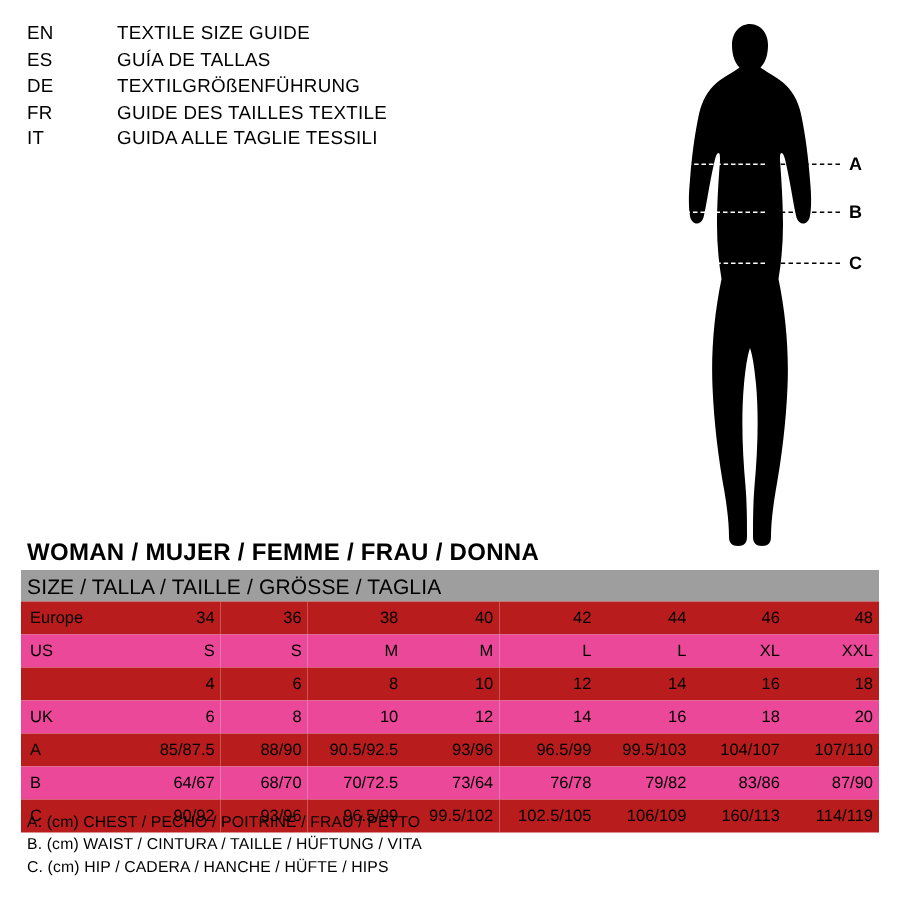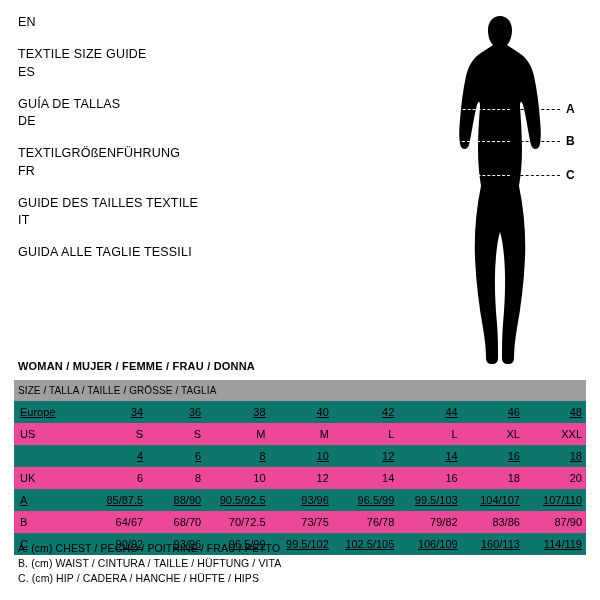--- a/index.html
+++ b/index.html
@@ -23,32 +23,32 @@
 
   
   .title-block {
     position: absolute;
     left: 18px;
     top: 14px;
     width: 330px;
   }
   .title-row {
     display: flex;
-    align-items: flex-start;
+    align-items: flex-end;
     font-size: 12.5px;
     line-height: 17.5px;
     letter-spacing: 0.2px;
-    flex-direction: column;
   }
   .title-lang {
     width: 32px;
     flex: 0 0 32px;
   }
   .title-text {
     flex: 1 1 auto;
+    margin-left: 28px;
   }
 
   
   .figure-wrap {
     position: absolute;
     left: 400px;
     top: 10px;
     width: 190px;
     height: 360px;
   }
@@ -70,21 +70,21 @@
     font-size: 12px;
     font-weight: bold;
     color: #000000;
   }
 
   
   .woman-heading {
     position: absolute;
     left: 18px;
     top: 360px;
-    font-size: 11px;
+    font-size: 16px;
     font-weight: bold;
     letter-spacing: 0.2px;
   }
 
   
   .size-table {
     position: absolute;
     left: 14px;
     top: 380px;
     width: 572px;
@@ -92,28 +92,27 @@
     font-size: 11px;
   }
   .size-table td {
     padding: 2px 4px;
     height: 18px;
     line-height: 14px;
   }
   .size-table tr.head td {
     background: #9e9e9e;
     color: #000000;
-    font-size: 10px;
+    font-size: 14px;
     letter-spacing: 0.1px;
     text-align: left;
     height: 17px;
   }
   .size-table tr.shade td {
-    background: #0f766e;
-    text-decoration: underline;
+    background: #b91c1c;
   }
   .size-table tr.plain td {
     background: #ec4899;
   }
   .size-table td.label {
     text-align: left;
     width: 76px;
     padding-left: 6px;
   }
   .size-table td.val {
@@ -286,21 +285,21 @@
         <td class="val">99.5/103</td>
         <td class="val">104/107</td>
         <td class="val">107/110</td>
       </tr>
 
       <tr class="plain">
         <td class="label">B</td>
         <td class="val">64/67</td>
         <td class="val">68/70</td>
         <td class="val">70/72.5</td>
-        <td class="val">73/75</td>
+        <td class="val">73/64</td>
         <td class="val">76/78</td>
         <td class="val">79/82</td>
         <td class="val">83/86</td>
         <td class="val">87/90</td>
       </tr>
 
       <tr class="shade">
         <td class="label">C</td>
         <td class="val">90/92</td>
         <td class="val">93/96</td>

